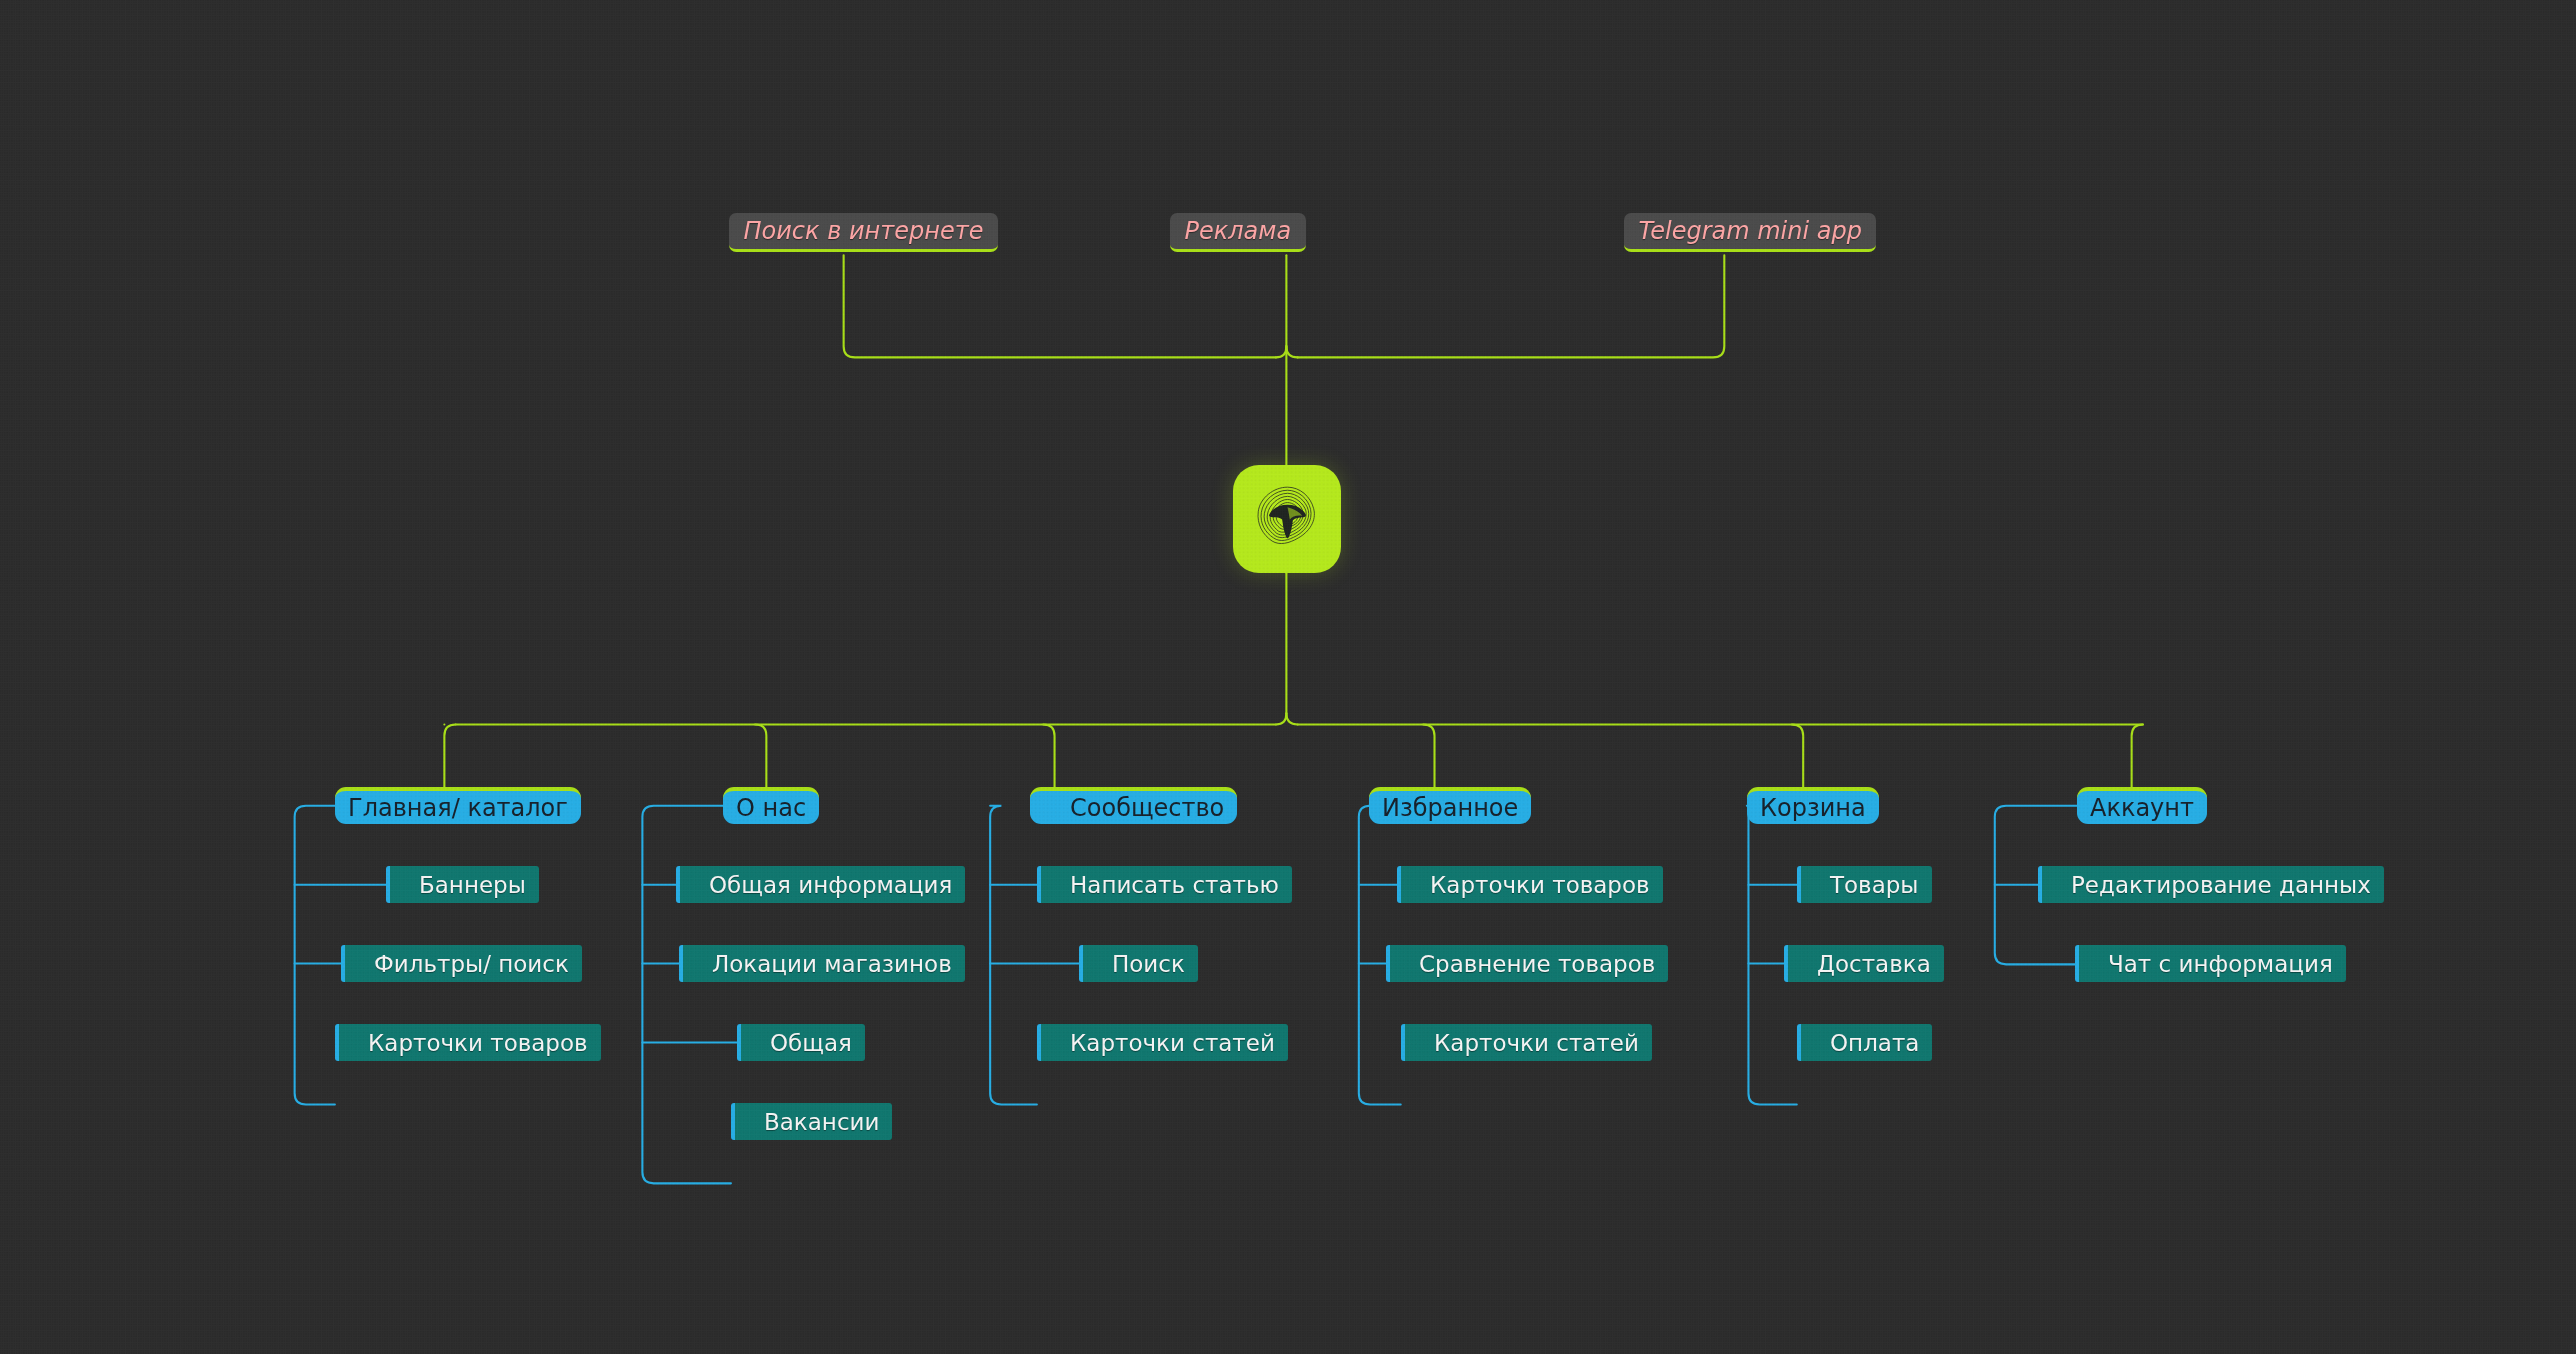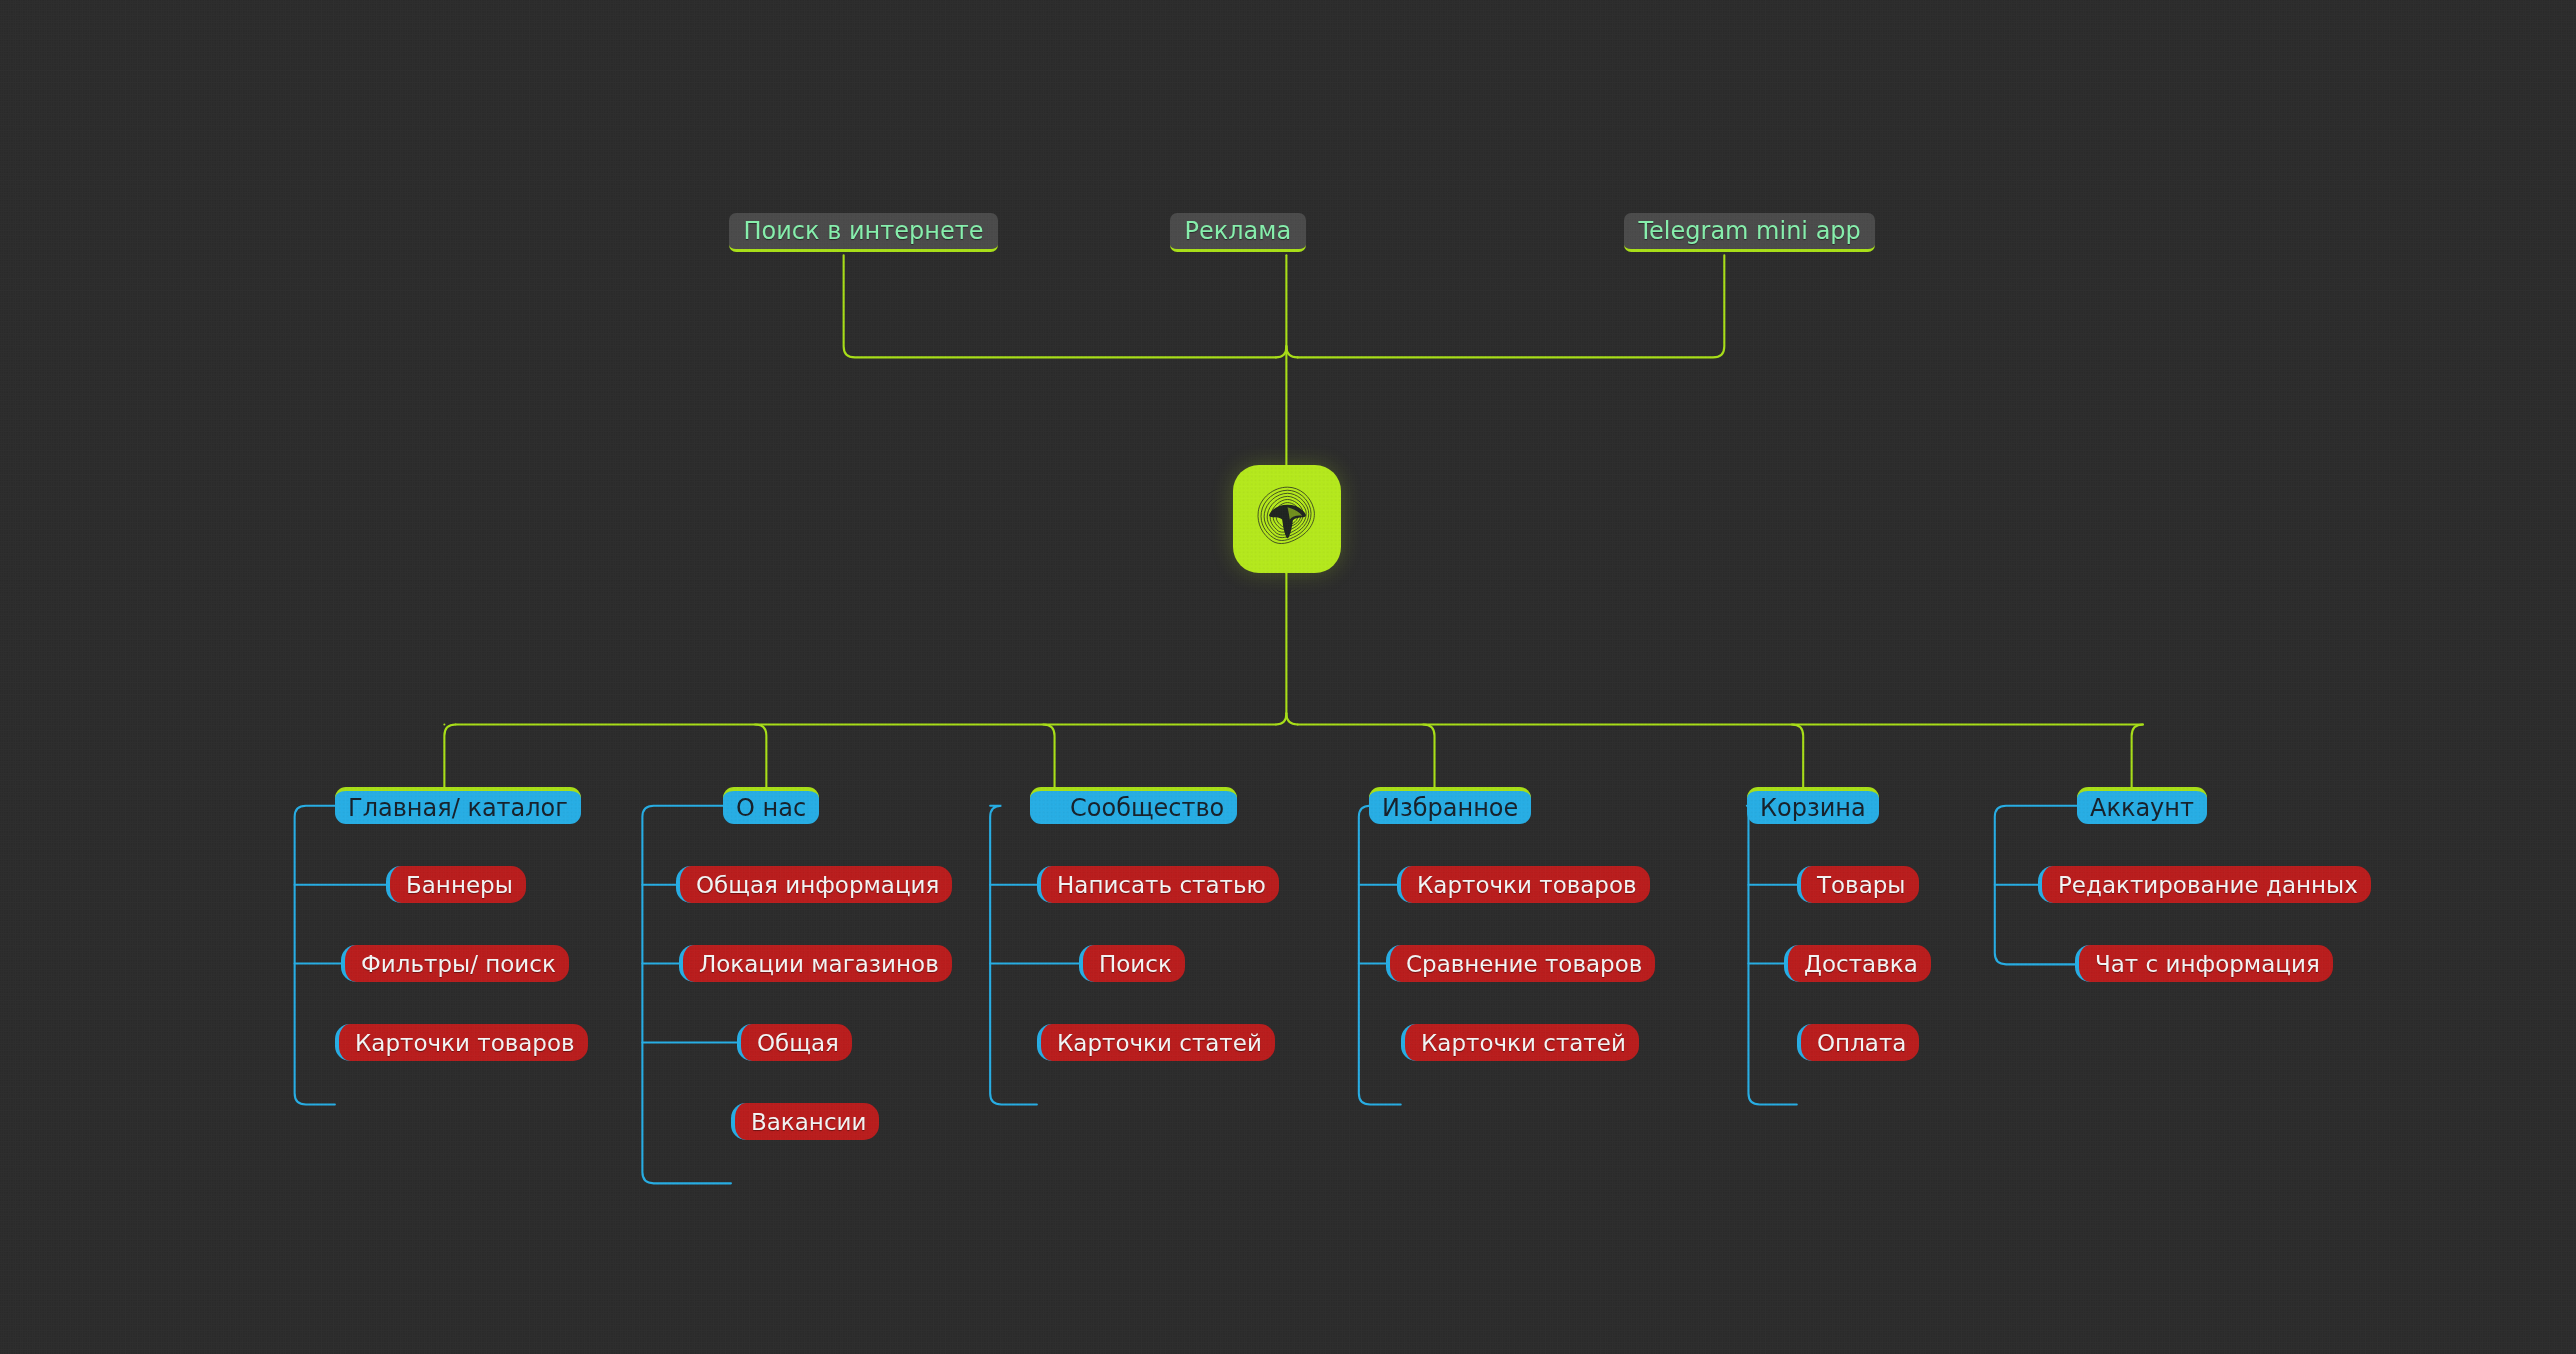--- a/index.html
+++ b/index.html
@@ -49,46 +49,47 @@
     white-space: nowrap;
     box-sizing: border-box;
     z-index: 10;
   }
 
   
   .chip.src {
     height: 39px;
     padding: 0 14.5px;
     background: #4a4a4a;
-    color: #86efac;
+    color: #fca5a5;
     font-size: 24px;
     border-radius: 7.2px;
     border-bottom: 3.2px solid #a8df17;
     text-shadow: 0 0.8px 0.8px rgba(0,0,0,.45);
+    font-style: italic;
   }
 
   
   .chip.cat {
     height: 37px;
     padding: 0 13px;
     background: #26ade4;
     color: #16202a;
     font-size: 24px;
     border-radius: 11px;
     border-top: 4px solid #a8df17;
   }
 
   
   .chip.leaf {
     height: 37px;
-    padding: 0 13px 0 16px;
-    background: #b91c1c;
+    padding: 0 13px 0 29px;
+    background: #0f766e;
     color: #f4f4f4;
     font-size: 23px;
-    border-radius: 15px;
+    border-radius: 3px;
     border-left: 4px solid #26ade4;
     text-shadow: 0 0.8px 0.8px rgba(0,0,0,.4);
   }
 
   
   #logo {
     position: absolute;
     z-index: 20;
     width: 108px;
     height: 108px;

